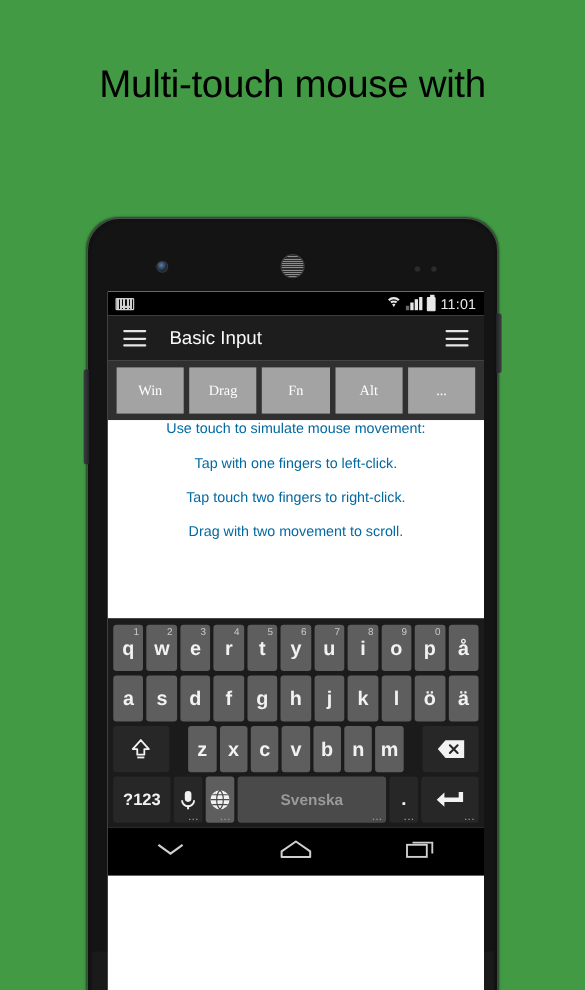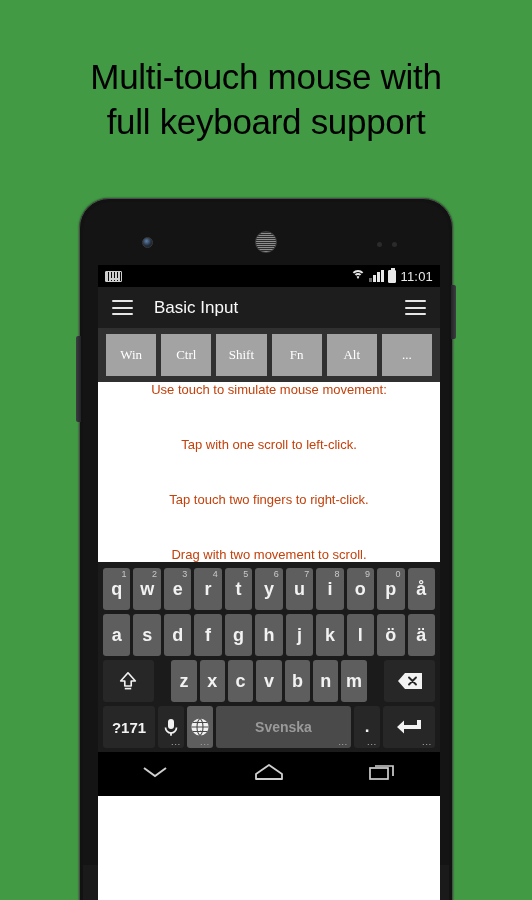--- a/index.html
+++ b/index.html
@@ -153,23 +153,23 @@
     font-size: 13px;
     display: flex; align-items: center; justify-content: center;
     cursor: pointer;
     font-family: Liberation Serif, serif;
   }
 
   
   .touchpad {
     height: 180px; background: #fff;
     display: flex; flex-direction: column;
-    align-items: center; justify-content: space-between;
-    gap: 4px;
-    color: #c2410c;
+    align-items: center; justify-content: flex-start;
+    gap: 16px;
+    color: #0369a1;
     font-size: 13px;
   }
 
   
   .keyboard { background: #1b1b1b; padding: 4px 2px 2px; }
   .krow { display: flex; gap: 3px; padding: 2px 3px; justify-content: center; }
   .key {
     flex: 1; height: 42px;
     background: #5e5e5e;
     border-radius: 3px;
@@ -200,21 +200,20 @@
     display: flex; align-items: center; justify-content: space-around;
   }
   .navbtn { width: 46px; height: 30px; display: flex; align-items: center; justify-content: center; cursor: pointer; }
   .chin { position: absolute; left: 0; right: 0; top: 663px; bottom: 0; background: #1a1a1a; }
 </style>
 </head>
 <body>
 
 <div class="headline">
   <span>Multi-touch mouse with</span>
-  <span>full keyboard support</span>
 </div>
 
 <div class="phone">
   <div class="btn-volume"></div>
   <div class="btn-power"></div>
 
   <div class="phone-inner">
 
     <div class="bezel-top">
       <div class="cam"></div>
@@ -257,30 +256,29 @@
         <div class="app-title">Basic Input</div>
         <div class="hamburger">
             <s></s>
             <s></s>
             <s></s>
           </div>
       </div>
 
       <div class="modrow">
         <div class="modkey">Win</div>
-        <div class="modkey">Ctrl</div>
-        <div class="modkey">Shift</div>
+        <div class="modkey">Drag</div>
         <div class="modkey">Fn</div>
         <div class="modkey">Alt</div>
         <div class="modkey">...</div>
       </div>
 
       <div class="touchpad">
         <div>Use touch to simulate mouse movement:</div>
-        <div>Tap with one scroll to left-click.</div>
+        <div>Tap with one fingers to left-click.</div>
         <div>Tap touch two fingers to right-click.</div>
         <div>Drag with two movement to scroll.</div>
       </div>
 
       <div class="keyboard">
 
         <div class="krow">
           <div class="key">
               <span class="num">1</span>
               <span>q</span>
@@ -364,21 +362,21 @@
               <svg width="26" height="18" viewBox="0 0 26 18">
                 <path d="M8 1 L25 1 L25 17 L8 17 L1 9 Z" fill="#f2f2f2"></path>
                 <path d="M12 5.5 L19 12.5 M19 5.5 L12 12.5" stroke="#272727" stroke-width="1.9" stroke-linecap="round"></path>
               </svg>
             </span>
           </div>
         </div>
 
         <div class="krow">
           <div class="key dark flex2">
-            <span style="font-size:15px">?171</span>
+            <span style="font-size:15px">?123</span>
           </div>
           <div class="key dark">
             <span>
               <svg width="18" height="20" viewBox="0 0 18 20">
                 <rect x="6" y="2" width="6" height="10" rx="3" fill="#f2f2f2"></rect>
                 <path d="M3.5 10.5 a5.5 5.5 0 0 0 11 0" fill="none" stroke="#f2f2f2" stroke-width="1.7"></path>
                 <rect x="8.1" y="15.5" width="1.8" height="3.2" fill="#f2f2f2"></rect>
               </svg>
             </span>
             <span class="dots">...</span>

